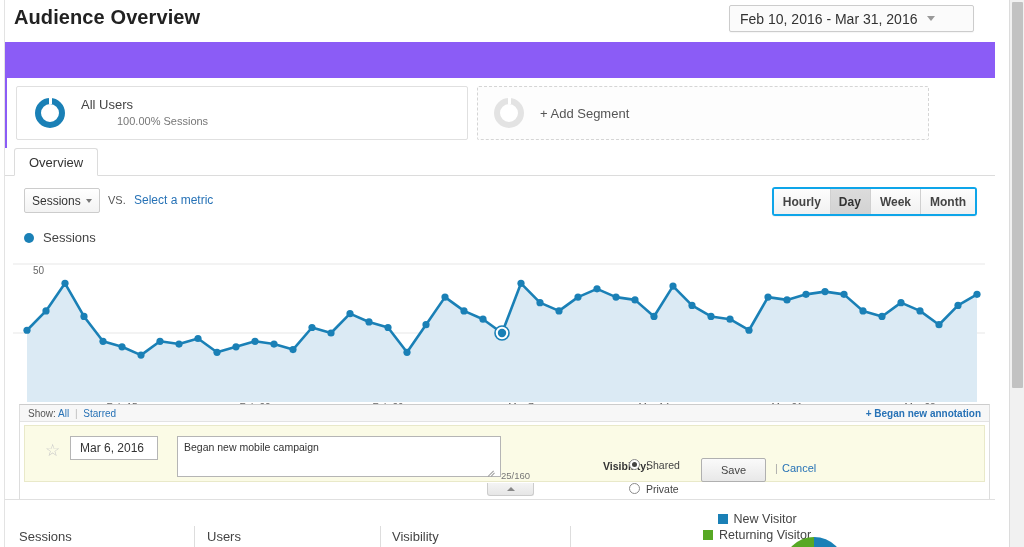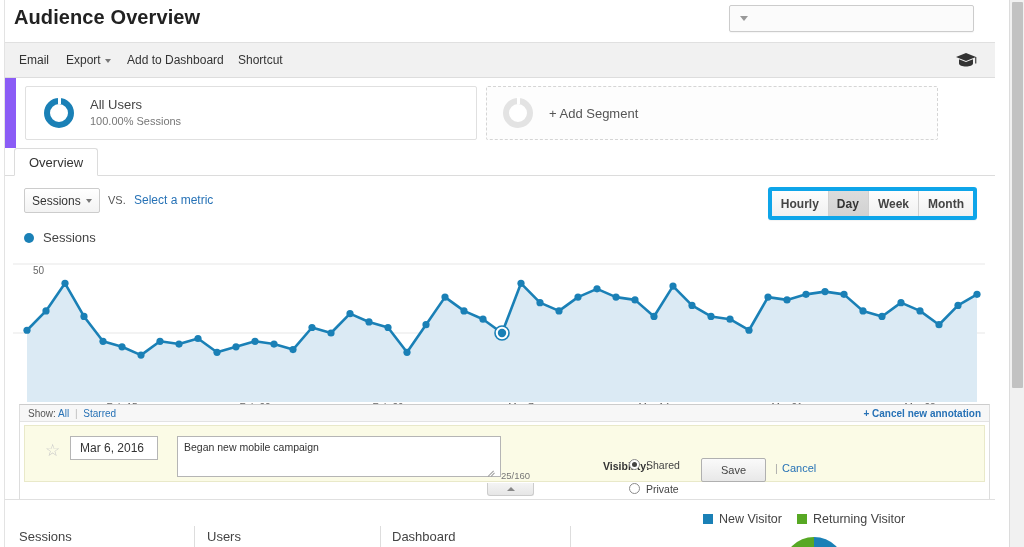--- a/index.html
+++ b/index.html
@@ -31,34 +31,34 @@
   .daterange .dr-caret { width: 0; height: 0; border-left: 4px solid transparent; border-right: 4px solid transparent; border-top: 5px solid #999; }
 
   
   .toolbar { position: absolute; left: 5px; top: 42px; width: 990px; height: 36px; background: #f1f1f1; border-top: 1px solid #e0e0e0; border-bottom: 1px solid #ddd; }
   .tb-item { position: absolute; top: 10px; font-size: 12px; color: #333; cursor: pointer; white-space: nowrap; }
   .tb-caret { display: inline-block; width: 0; height: 0; margin-left: 4px; vertical-align: middle;
               border-left: 3.5px solid transparent; border-right: 3.5px solid transparent; border-top: 4px solid #777; }
   .tb-help { position: absolute; right: 18px; top: 8px; width: 22px; height: 18px; cursor: pointer; }
 
   
-  .segments { position: absolute; left: 16px; top: 78px; width: 990px; height: 70px; background: #fff; }
+  .segments { position: absolute; left: 7px; top: 78px; width: 990px; height: 70px; background: #fff; }
   .seg-box {
     position: absolute; top: 8px; height: 54px;
     border: 1px solid #e0e0e0; border-radius: 2px; background: #fff;
     display: flex; align-items: center; padding-left: 18px; gap: 16px;
   }
   .seg-all { left: 9px; width: 452px; }
   .seg-add { left: 470px; width: 452px; border: 1px dashed #d5d5d5; background: #fdfdfd; padding-left: 16px; }
   .donut { width: 30px; height: 30px; border-radius: 50%; border: 6px solid #1a80b6; background: #fff; position: relative; flex: none; }
   .donut::after { content:""; position:absolute; left: 50%; top:-7px; margin-left:-1.5px; width:3px; height:7px; background:#fff; }
   .donut.empty { border-color: #e3e3e3; }
   .seg-text { line-height: 1.25; }
   .seg-title { font-size: 13px; color: #444; }
-  .seg-sub { font-size: 11px; color: #777; margin-top: 2px; }
+  .seg-sub { font-size: 11px; color: #777; margin-top: 2px; margin-left: 36px; }
   .seg-addlabel { font-size: 13px; color: #555; }
 
   
   .tabstrip { position: absolute; left: 5px; top: 148px; width: 990px; height: 28px; border-bottom: 1px solid #dcdcdc; background: #fff; }
   .tab {
     position: absolute; left: 9px; top: 0; height: 28px; padding: 11px 14px;
     display: flex; align-items: center; font-size: 13px; color: #333;
     background: #fff; border: 1px solid #dcdcdc; border-bottom: 1px solid #fff;
     border-radius: 3px 3px 0 0; cursor: pointer;
   }
@@ -70,21 +70,21 @@
   .metric-select {
     position: absolute; left: 19px; top: 12px; height: 25px; width: 76px;
     border: 1px solid #ccc; border-radius: 2px; background: linear-gradient(#fff,#f3f3f3);
     display: flex; align-items: center; justify-content: space-between; padding: 0 7px;
     font-size: 12px; color: #333; cursor: pointer;
   }
   .metric-select .tb-caret { margin-left: 0; }
   .vs-label { position: absolute; left: 103px; top: 18px; font-size: 11px; color: #555; }
   .select-metric-link { position: absolute; left: 129px; top: 17px; font-size: 12px; color: #2772b6; cursor: pointer; }
 
-  .granularity { position: absolute; right: 18px; top: 11px; display: flex; border: 4px solid #0ea5e9; border-radius: 3px; overflow: hidden; box-shadow: 0 1px 1px rgba(0,0,0,.05); }
+  .granularity { position: absolute; right: 18px; top: 11px; display: flex; border: 2px solid #0ea5e9; border-radius: 3px; overflow: hidden; box-shadow: 0 1px 1px rgba(0,0,0,.05); }
   .gran-btn { height: 25px; padding: 0 9px; display: flex; align-items: center; font-size: 12px; font-weight: bold; color: #444;
               background: linear-gradient(#fdfdfd,#f1f1f1); border-right: 1px solid #d0d0d0; cursor: pointer; }
   .gran-btn:last-child { border-right: none; }
   .gran-btn.active { background: linear-gradient(#dcdcdc,#d2d2d2); color: #333; padding-left: 8px; }
 
   .legend-row { position: absolute; left: 19px; top: 54px; display: flex; align-items: center; gap: 9px; }
   .legend-dot { width: 10px; height: 10px; border-radius: 50%; background: #1a80b6; }
   .legend-label { font-size: 13px; color: #444; }
 
   
@@ -138,21 +138,21 @@
     background: linear-gradient(#f4f4f4,#e6e6e6);
     display: flex; align-items: center; justify-content: center; cursor: pointer;
   }
   .collapse-handle .up-tri { width: 0; height: 0; border-left: 4px solid transparent; border-right: 4px solid transparent; border-bottom: 4px solid #888; }
 
   
   .bottom { position: absolute; left: 5px; top: 499px; width: 990px; height: 48px; background: #fff; border-top: 1px solid #e0e0e0; }
   .bm-item { position: absolute; top: 29px; font-size: 13px; color: #444; }
   .bm-div { position: absolute; top: 26px; width: 1px; height: 22px; background: #ddd; }
 
-  .visitor-legend { position: absolute; left: 698px; top: 12px; display: flex; align-items: center; gap: 15px; }
+  .visitor-legend { position: absolute; left: 698px; top: 12px; display: flex; align-items: center; gap: 2px; flex-direction: column; }
   .vl-item { display: flex; align-items: center; gap: 6px; font-size: 12.5px; color: #444; }
   .vl-sq { width: 10px; height: 10px; }
   .vl-sq.blue { background: #1a80b6; }
   .vl-sq.green { background: #57a824; }
   .pie-top { position: absolute; left: 783px; top: 537px; width: 62px; height: 10px; overflow: hidden; }
   .pie-circle { position: absolute; left: 0; top: 0; width: 62px; height: 62px; border-radius: 50%;
                 background: conic-gradient(from 0deg, #1a80b6 0deg 120deg, #57a824 120deg 360deg); }
 
   
   .scrollbar { position: absolute; right: 0; top: 0; width: 15px; height: 547px; background: #f1f1f1; border-left: 1px solid #dcdcdc; }
@@ -162,39 +162,25 @@
 </head>
 <body>
 
 <div id="root">
 
   <div class="left-edge"></div>
 
   <div class="header">
     <div class="page-title">Audience Overview</div>
     <div class="daterange">
+      <span>Feb 10, 2016 - Mar 31, 2016</span>
       <span class="dr-caret"></span>
     </div>
   </div>
 
-  <div class="toolbar">
-    <div class="tb-item" style="left:14px;">Email</div>
-    <div class="tb-item" style="left:61px;">
-      <span>Export</span><span class="tb-caret"></span>
-    </div>
-    <div class="tb-item" style="left:122px;">Add to Dashboard</div>
-    <div class="tb-item" style="left:233px;">Shortcut</div>
-    <div class="tb-help">
-      <svg width="22" height="18" viewBox="0 0 22 18">
-        <path d="M11 2 L21 6 L11 10 L1 6 Z" fill="#333"></path>
-        <path d="M4 8.2 L4 12.5 C4 14.2 7.3 15.6 11 15.6 C14.7 15.6 18 14.2 18 12.5 L18 8.2 L11 11 Z" fill="#333"></path>
-        <rect x="20.2" y="6" width="1.1" height="6.5" fill="#333"></rect>
-      </svg>
-    </div>
-  </div>
 
   <div class="segments">
     <div class="seg-box seg-all">
       <div class="donut"></div>
       <div class="seg-text">
         <div class="seg-title">All Users</div>
         <div class="seg-sub">100.00% Sessions</div>
       </div>
     </div>
     <div class="seg-box seg-add">
@@ -307,21 +293,21 @@
       </div>
 
     <div class="annot">
       <div class="annot-head">
         <div class="annot-show">
           <span>Show:</span>
           <span class="lnk">All</span>
           <span class="sep">|</span>
           <span class="lnk">Starred</span>
         </div>
-        <div class="annot-create">+ Cancel new annotation</div>
+        <div class="annot-create">+ Began new annotation</div>
       </div>
 
       <div class="annot-row">
         <div class="star-icon">☆</div>
         <div class="annot-date">Mar 6, 2016</div>
         <div class="annot-text">Began new mobile campaign</div>
         <div class="resize-grip">
           <i style="left:1px; top:8px; width:8px; transform:rotate(-45deg);"></i>
           <i style="left:4px; top:8px; width:5px; transform:rotate(-45deg);"></i>
         </div>
@@ -348,21 +334,21 @@
 
   <div class="collapse-handle">
     <span class="up-tri"></span>
   </div>
 
   <div class="bottom">
     <div class="bm-item" style="left:14px;">Sessions</div>
     <div class="bm-div" style="left:189px;"></div>
     <div class="bm-item" style="left:202px;">Users</div>
     <div class="bm-div" style="left:375px;"></div>
-    <div class="bm-item" style="left:387px;">Dashboard</div>
+    <div class="bm-item" style="left:387px;">Visibility</div>
     <div class="bm-div" style="left:565px;"></div>
 
     <div class="visitor-legend">
       <div class="vl-item">
         <span class="vl-sq blue"></span>
         <span>New Visitor</span>
       </div>
       <div class="vl-item">
         <span class="vl-sq green"></span>
         <span>Returning Visitor</span>

